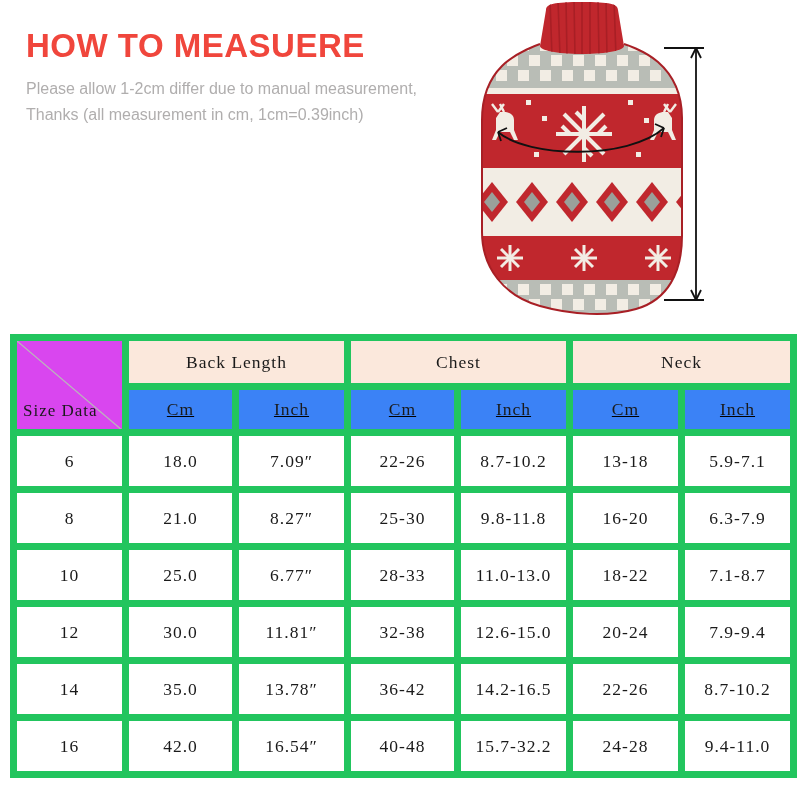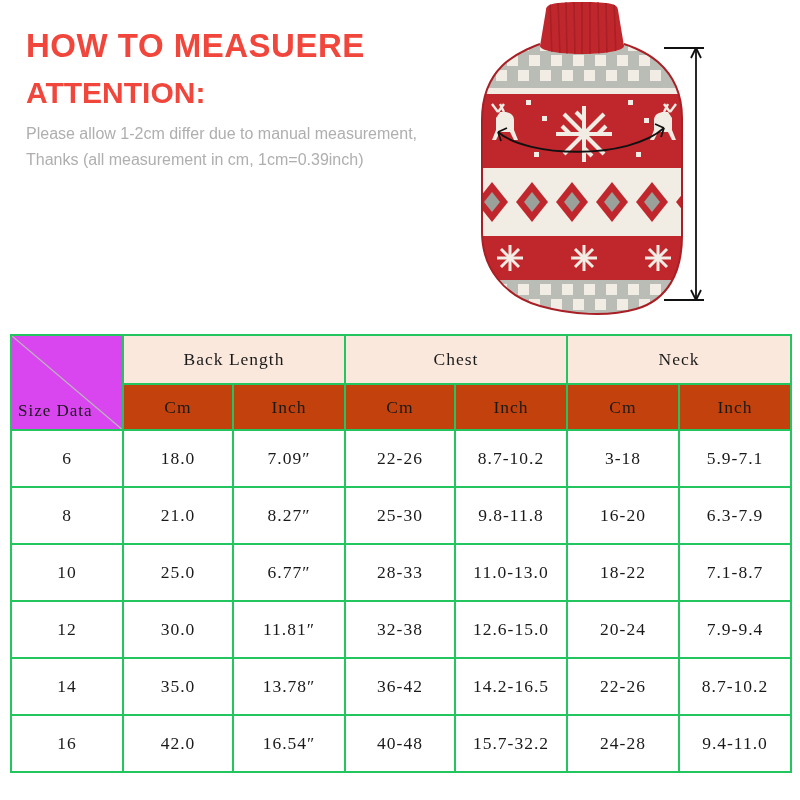--- a/index.html
+++ b/index.html
@@ -75,32 +75,32 @@
     left: 10px;
     top: 334px;
     width: 780px;
   }
   table.size-table {
     border-collapse: collapse;
     width: 780px;
     table-layout: fixed;
   }
   table.size-table td, table.size-table th {
-    border: 2px solid #22c55e;
+    border: 7px solid #22c55e;
     text-align: center;
     vertical-align: middle;
     font-family: "Liberation Serif", serif;
     font-size: 17.5px;
     color: #1a1a1a;
     font-weight: normal;
     letter-spacing: 1px;
     padding: 0;
   }
   .hdr-group { height: 49px; background: #fbe8dc; }
-  .hdr-unit  { height: 46px; background: #c2410c; }
+  .hdr-unit  { height: 46px; background: #3b82f6; text-decoration: underline; }
   .body-row  { height: 57px; }
   .corner-cell {
     background: #d946ef;
     position: relative;
     padding: 0;
   }
   .corner-cell .diag {
     position: absolute;
     left: 0; top: 0;
     width: 100%; height: 100%;
@@ -117,21 +117,20 @@
     white-space: nowrap;
   }
 </style>
 </head>
 <body>
 
 <div id="page">
 
   <div class="info">
     <h1 class="headline">HOW TO MEASUERE</h1>
-    <h2 class="headline2">ATTENTION:</h2>
     <p class="attention-text">Please allow 1-2cm differ due to manual measurement, Thanks (all measurement in cm, 1cm=0.39inch)</p>
   </div>
 
   <div class="sweater-wrap">
     <svg class="sweater-svg" width="332" height="330" viewBox="0 0 332 330" xmlns="http://www.w3.org/2000/svg">
       <defs>
         <clipPath id="bodyClip">
           <path d="M72,44 C72,44 48,52 34,66 C20,80 14,100 14,120 L14,232 C14,268 36,296 72,306 C104,315 140,317 168,309 C200,300 214,272 214,236 L214,118 C214,96 206,76 190,62 C176,50 156,44 156,44 Z"></path>
         </clipPath>
         <clipPath id="collarClip">
@@ -344,21 +343,21 @@
           <td>Inch</td>
         </tr>
       </thead>
       <tbody>
         <tr class="body-row">
           <td>6</td>
           <td>18.0</td>
           <td>7.09″</td>
           <td>22-26</td>
           <td>8.7-10.2</td>
-          <td>3-18</td>
+          <td>13-18</td>
           <td>5.9-7.1</td>
         </tr>
         <tr class="body-row">
           <td>8</td>
           <td>21.0</td>
           <td>8.27″</td>
           <td>25-30</td>
           <td>9.8-11.8</td>
           <td>16-20</td>
           <td>6.3-7.9</td>

